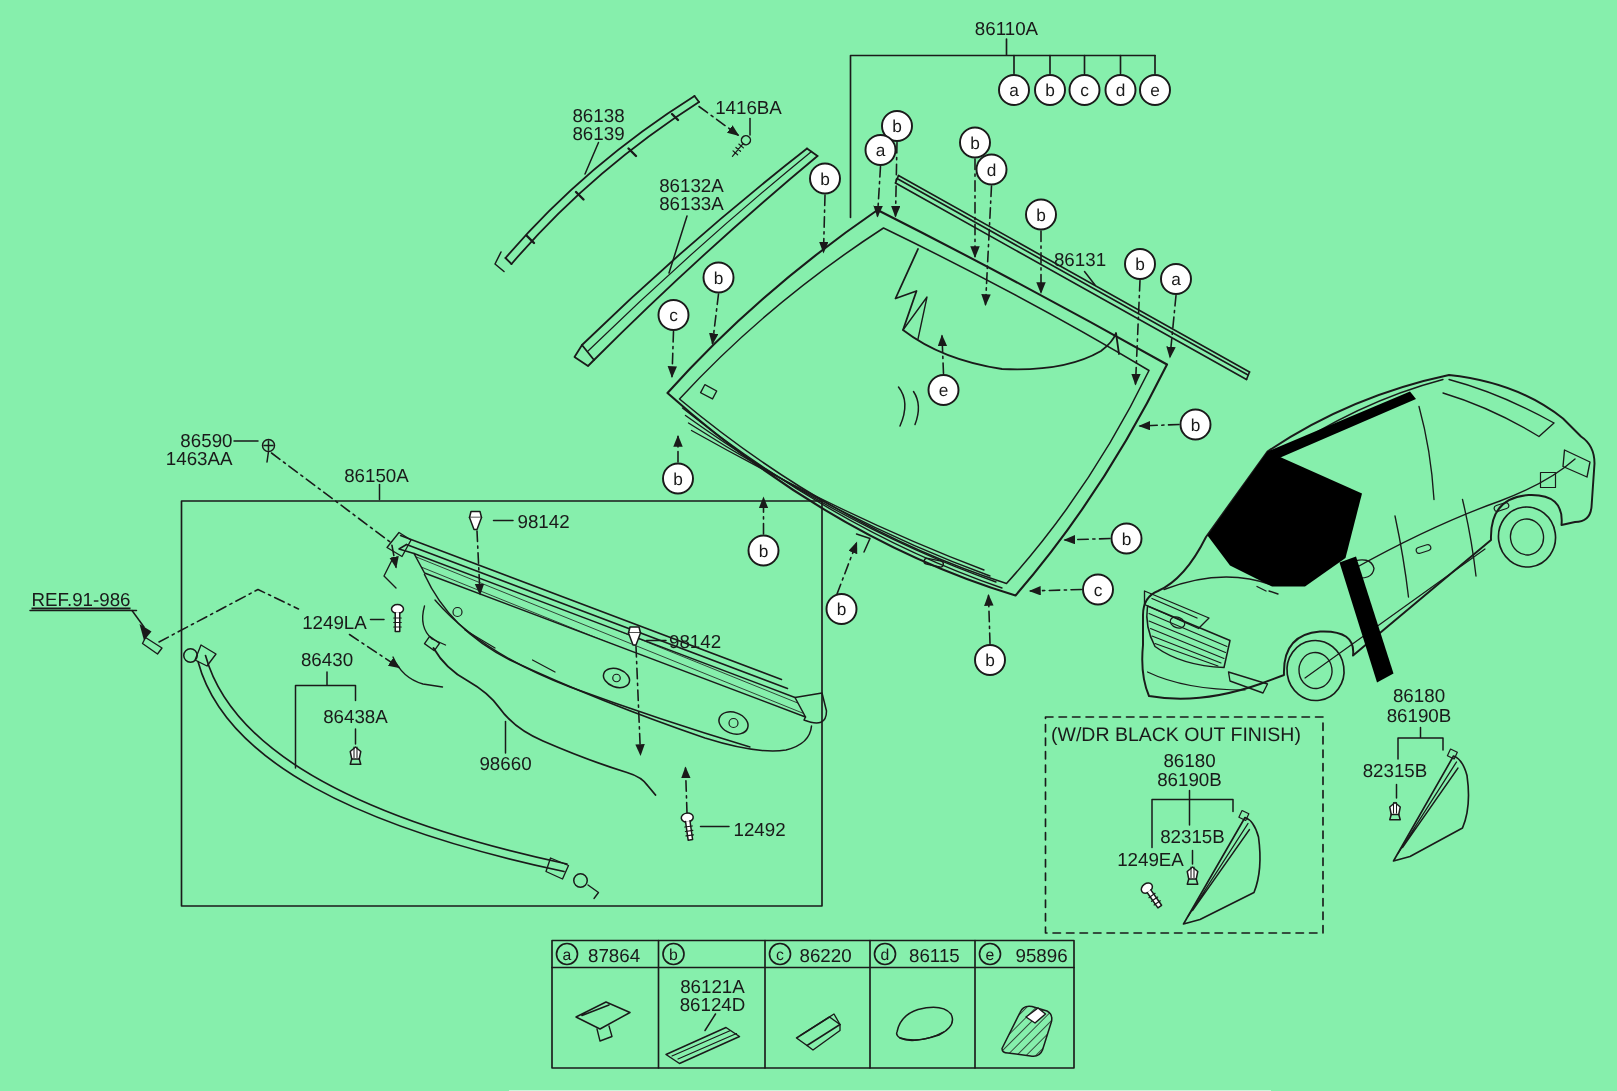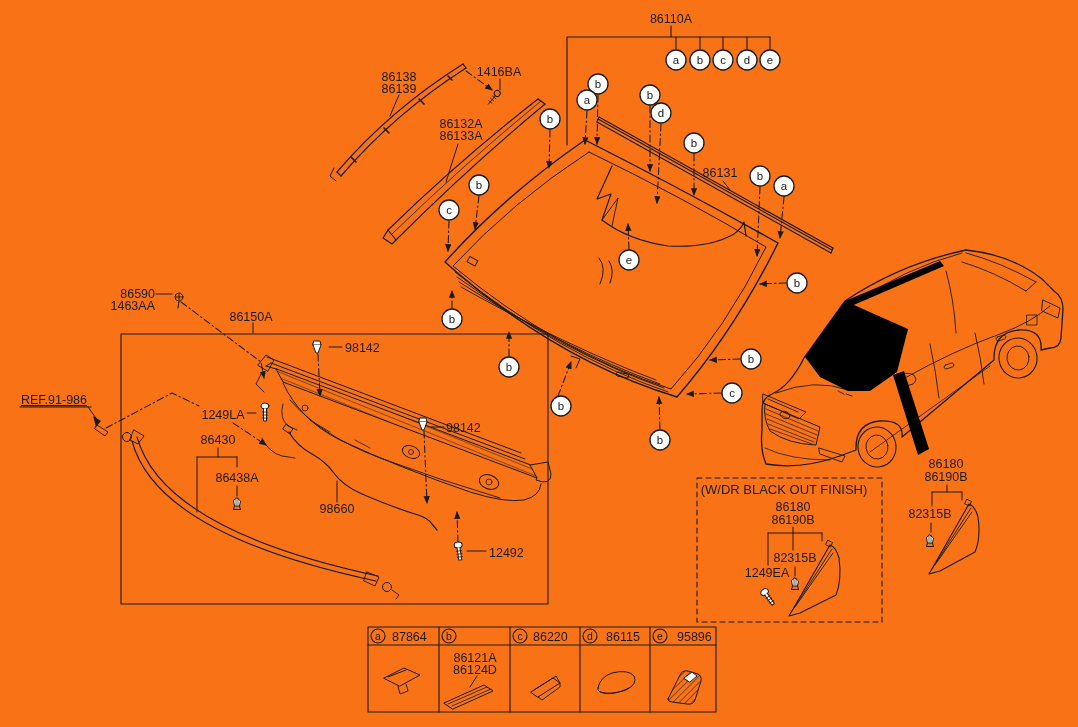--- a/index.html
+++ b/index.html
@@ -1,16 +1,16 @@
 <!DOCTYPE html>
 <html><head>
 <meta charset="utf-8">
 <style>
   html,body{margin:0;padding:0;background:#fff;}
-  .stage{position:relative;width:1078px;height:727px;background:#f97316;overflow:hidden;
+  .stage{position:relative;width:1078px;height:727px;background:#86efac;overflow:hidden;
          font-family:"Liberation Sans",sans-serif;}
   svg text{font-family:"Liberation Sans",sans-serif;fill:#1a1a1a;}
   .pn{font-size:12.5px;}
   .pn-title{font-size:13px;}
   .cl{font-size:11.5px;}
   .cls{font-size:10.5px;}
   .ref{font-size:12.5px;text-decoration:underline;}
 </style>
 </head>
 <body>

